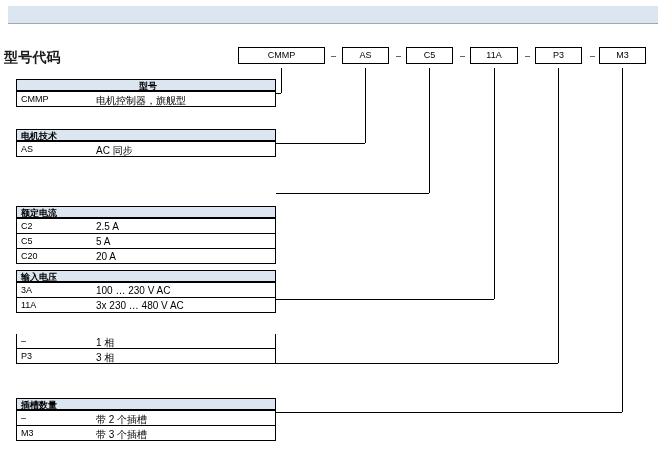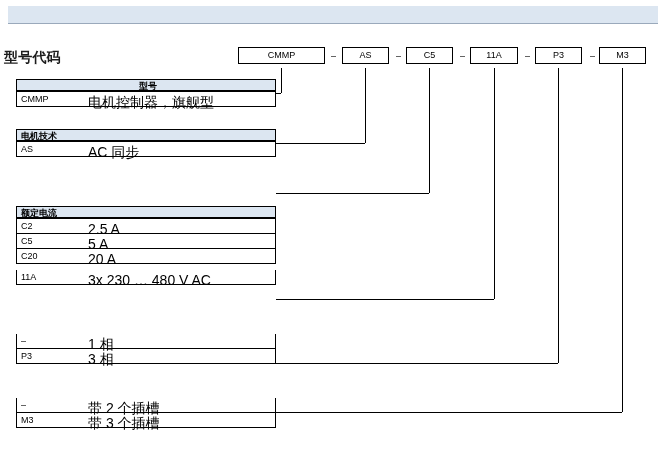--- a/index.html
+++ b/index.html
@@ -85,23 +85,23 @@
     position: relative;
   }
   .cell-a {
     position: absolute;
     left: 4px;
     top: 2px;
     font-size: 9px;
   }
   .cell-b {
     position: absolute;
-    left: 71px;
+    left: 79px;
     top: 2px;
-    font-size: 14px;
+    font-size: 10px;
   }
   .vline {
     position: absolute;
     width: 0;
     border-left: 1px solid #000;
   }
   .hline {
     position: absolute;
     height: 0;
     border-top: 1px solid #000;
@@ -161,36 +161,42 @@
     <div class="tbl-row">
       <span class="cell-a">C5</span>
       <span class="cell-b">5 A</span>
     </div>
     <div class="tbl-row">
       <span class="cell-a">C20</span>
       <span class="cell-b">20 A</span>
     </div>
   </div>
 <div class="tbl" style="left: 16px; top: 270px; width: 260px;">
+    <div class="tbl-head">输入电压</div>
+    <div class="tbl-row">
+      <span class="cell-a">3A</span>
+      <span class="cell-b">100 … 230 V AC</span>
+    </div>
     <div class="tbl-row">
       <span class="cell-a">11A</span>
       <span class="cell-b">3x 230 … 480 V AC</span>
     </div>
   </div>
 <div class="tbl" style="left: 16px; top: 334px; width: 260px;">
     <div class="tbl-row">
       <span class="cell-a">–</span>
       <span class="cell-b">1 相</span>
     </div>
     <div class="tbl-row">
       <span class="cell-a">P3</span>
       <span class="cell-b">3 相</span>
     </div>
   </div>
 <div class="tbl" style="left: 16px; top: 398px; width: 260px;">
+    <div class="tbl-head">插槽数量</div>
     <div class="tbl-row">
       <span class="cell-a">–</span>
       <span class="cell-b">带 2 个插槽</span>
     </div>
     <div class="tbl-row">
       <span class="cell-a">M3</span>
       <span class="cell-b">带 3 个插槽</span>
     </div>
   </div>
 

